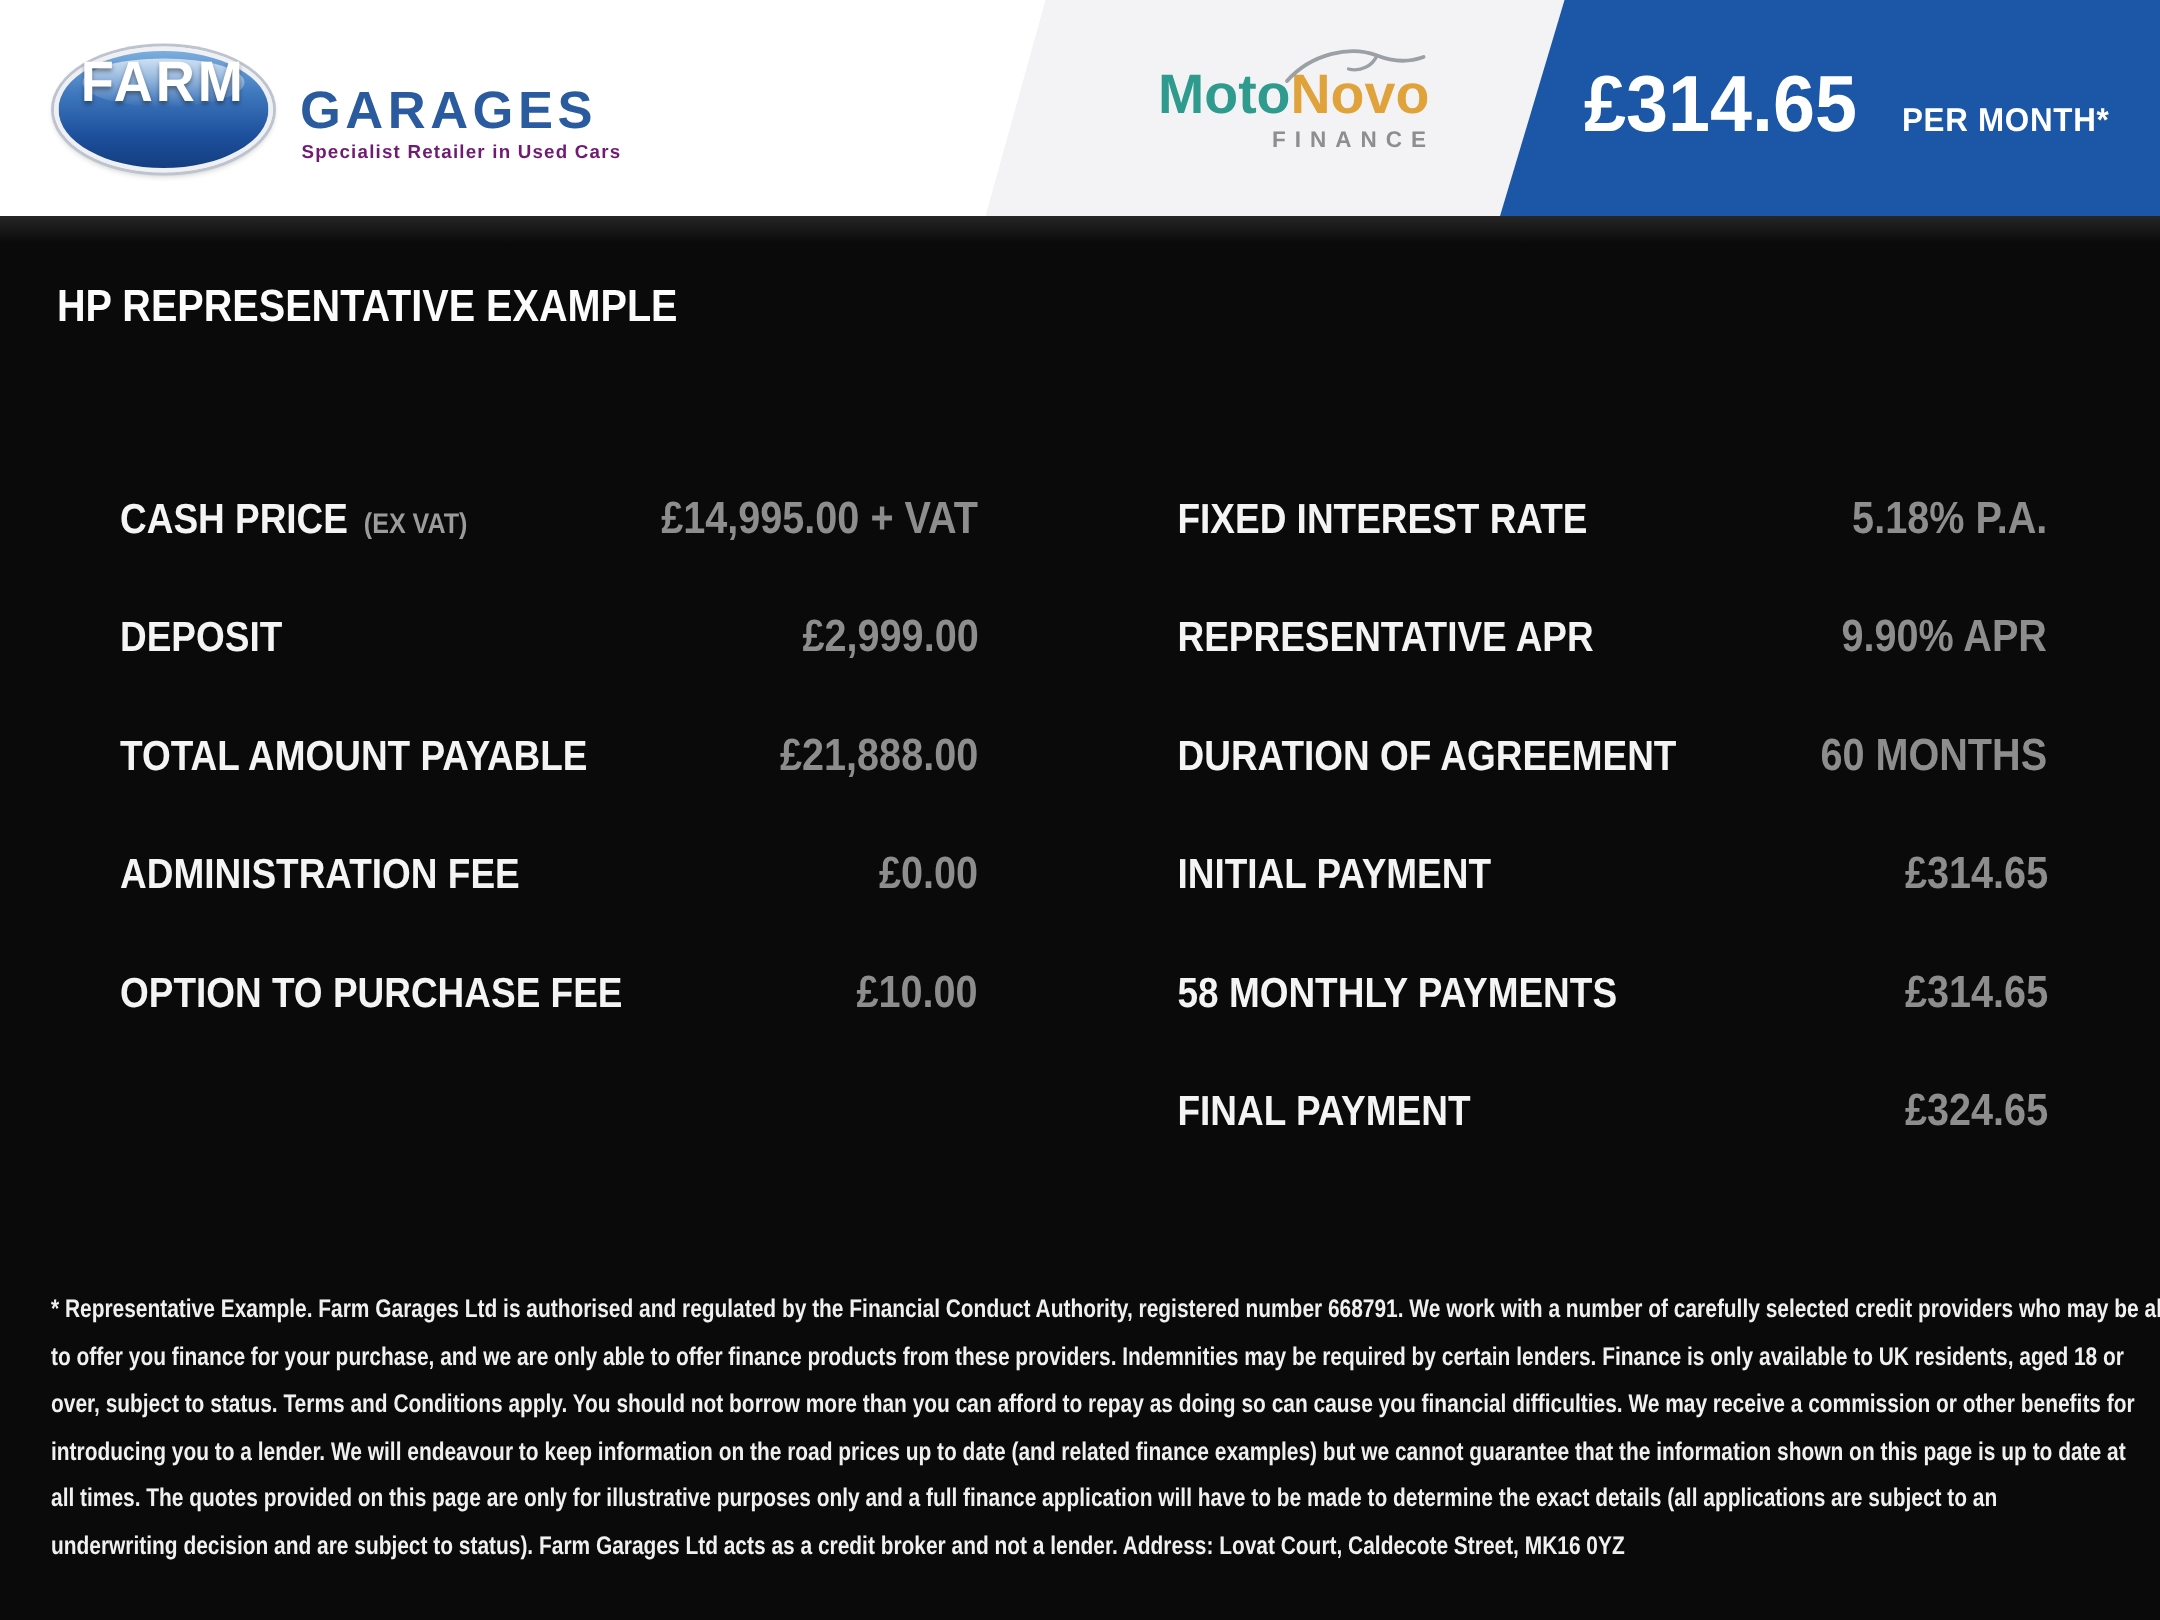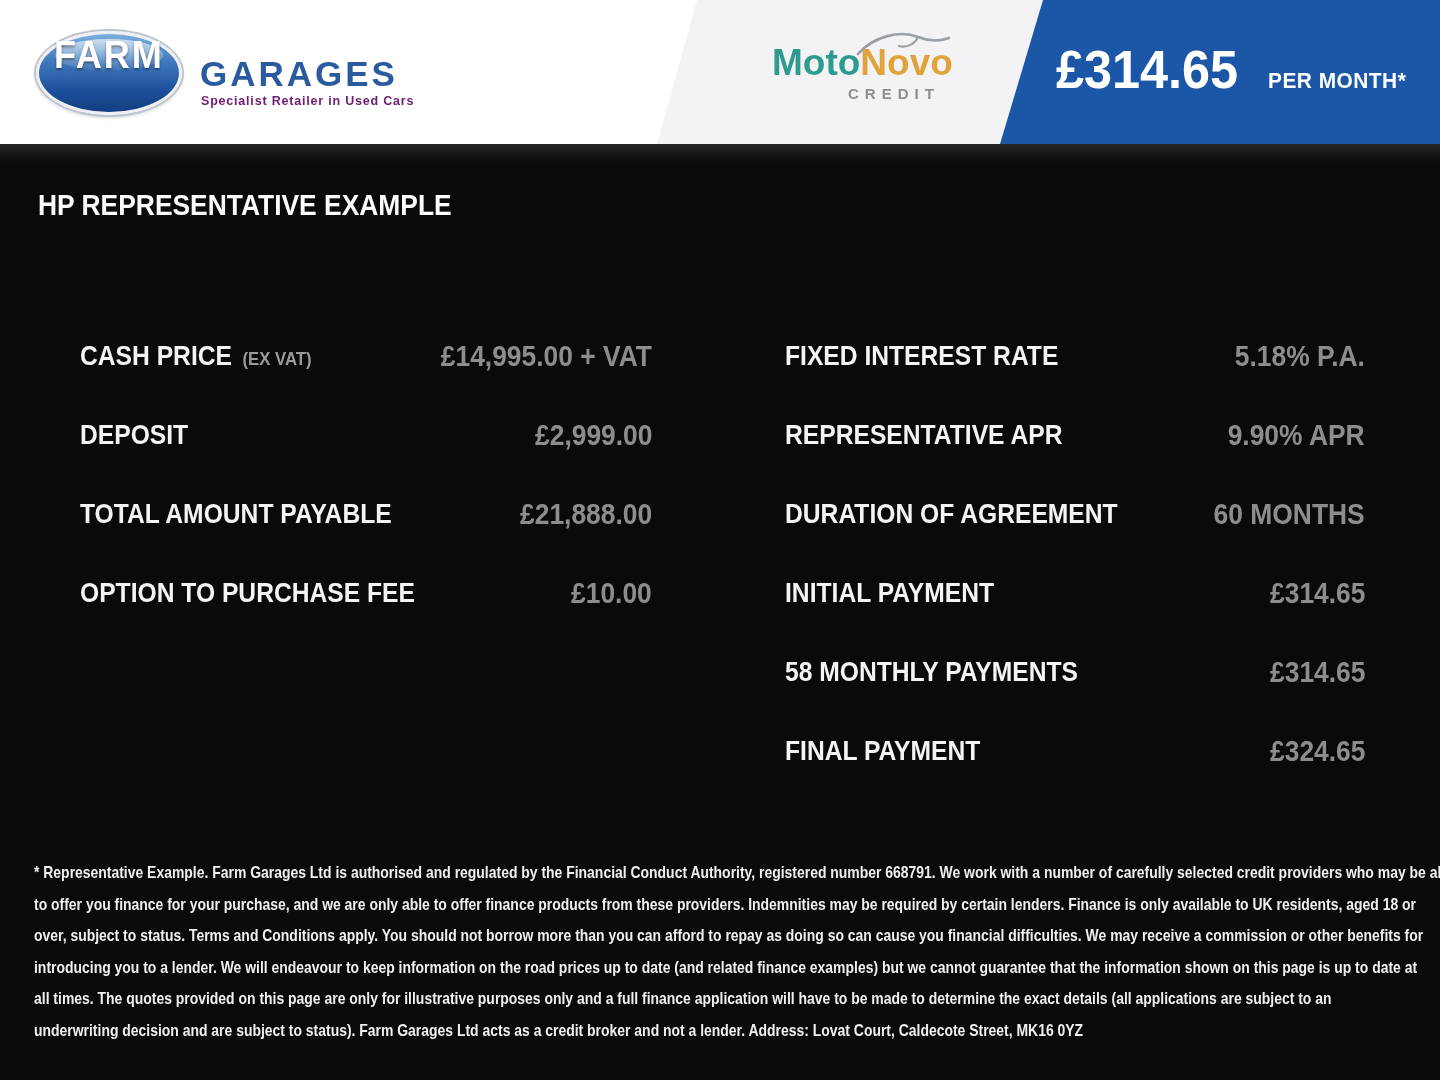--- a/index.html
+++ b/index.html
@@ -63,21 +63,21 @@
     margin-top:4px; margin-left:76px; white-space:nowrap;
   }
   .car-swoosh { position:absolute; left:84px; top:-18px; }
   
   .body-fade { position:absolute; top:144px; left:0; width:1440px; height:18px;
     background:linear-gradient(#262626, #0a0a0a); }
   .page-title {
     position:absolute; left:38px; top:188px; color:#fcfcfc; font-weight:bold;
     font-size:30px; white-space:nowrap; transform:scaleX(.88); transform-origin:0 50%;
   }
-  .col { position:absolute; top:316px;text-align:center; }
+  .col { position:absolute; top:306px;text-align:center; }
   .col-left  { left:80px;  width:572px; }
   .col-right { left:785px; width:580px; }
   .row { height:79px; display:flex; justify-content:space-between; align-items:center; }
   .lbl {
     color:#f4f4f4; font-weight:bold; font-size:28px; white-space:nowrap;
     transform:scaleX(.88); transform-origin:0 50%; display:flex; align-items:baseline; gap:12px;
   }
   .note { color:#9b9b9b; font-weight:bold; font-size:19px; }
   .val {
     color:#8d8d8d; font-weight:bold; font-size:30px; white-space:nowrap;
@@ -105,21 +105,21 @@
     <div class="dealer-tagline">Specialist Retailer in Used Cars</div>
 
     <div class="moto-wrap">
       <svg class="car-swoosh" width="96" height="32" viewBox="0 0 96 32">
         <path d="M2 28 C 18 10, 44 4, 62 11 C 72 15, 82 16, 93 12" fill="none" stroke="#9aa0a6" stroke-width="2.6" stroke-linecap="round"></path>
         <path d="M62 11 C 59 18, 51 22, 43 20" fill="none" stroke="#9aa0a6" stroke-width="2.2" stroke-linecap="round"></path>
       </svg>
       <div class="moto-line">
         <span class="moto">Moto</span><span class="novo">Novo</span>
       </div>
-      <div class="fin">CREDIT</div>
+      <div class="fin">FINANCE</div>
     </div>
 
     <div class="hdr-blue">
       <div class="price-wrap">
         <span class="price-big">£314.65</span>
         <span class="price-suffix">PER MONTH*</span>
       </div>
     </div>
   </div>
 
@@ -135,20 +135,24 @@
         </span>
       <span class="val">£14,995.00 + VAT</span>
     </div>
     <div class="row">
       <span class="lbl">DEPOSIT</span>
       <span class="val">£2,999.00</span>
     </div>
     <div class="row">
       <span class="lbl">TOTAL AMOUNT PAYABLE</span>
       <span class="val">£21,888.00</span>
+    </div>
+    <div class="row">
+      <span class="lbl">ADMINISTRATION FEE</span>
+      <span class="val">£0.00</span>
     </div>
     <div class="row">
       <span class="lbl">OPTION TO PURCHASE FEE</span>
       <span class="val">£10.00</span>
     </div>
   </div>
 
   <div class="col col-right">
     <div class="row">
       <span class="lbl">FIXED INTEREST RATE</span>

